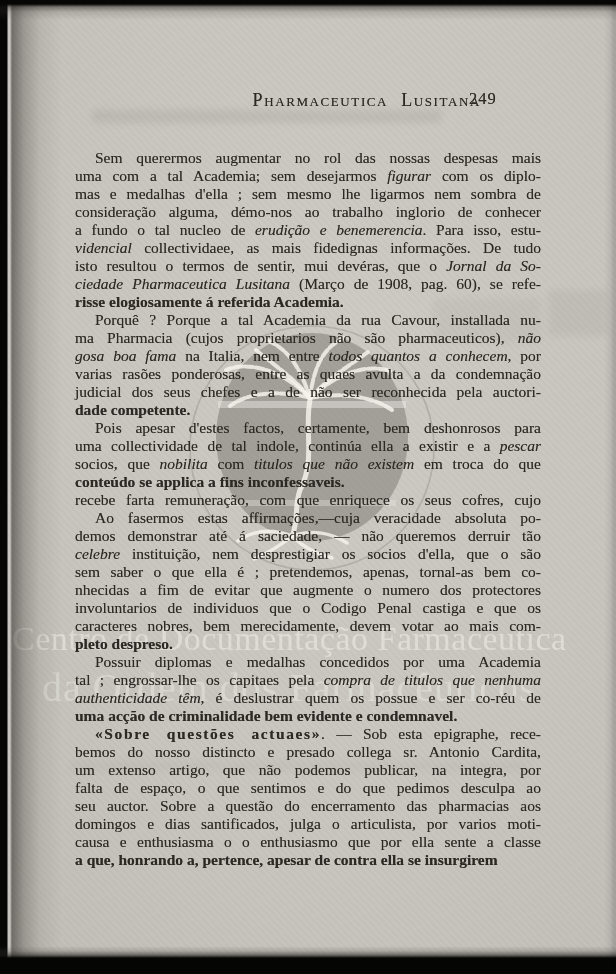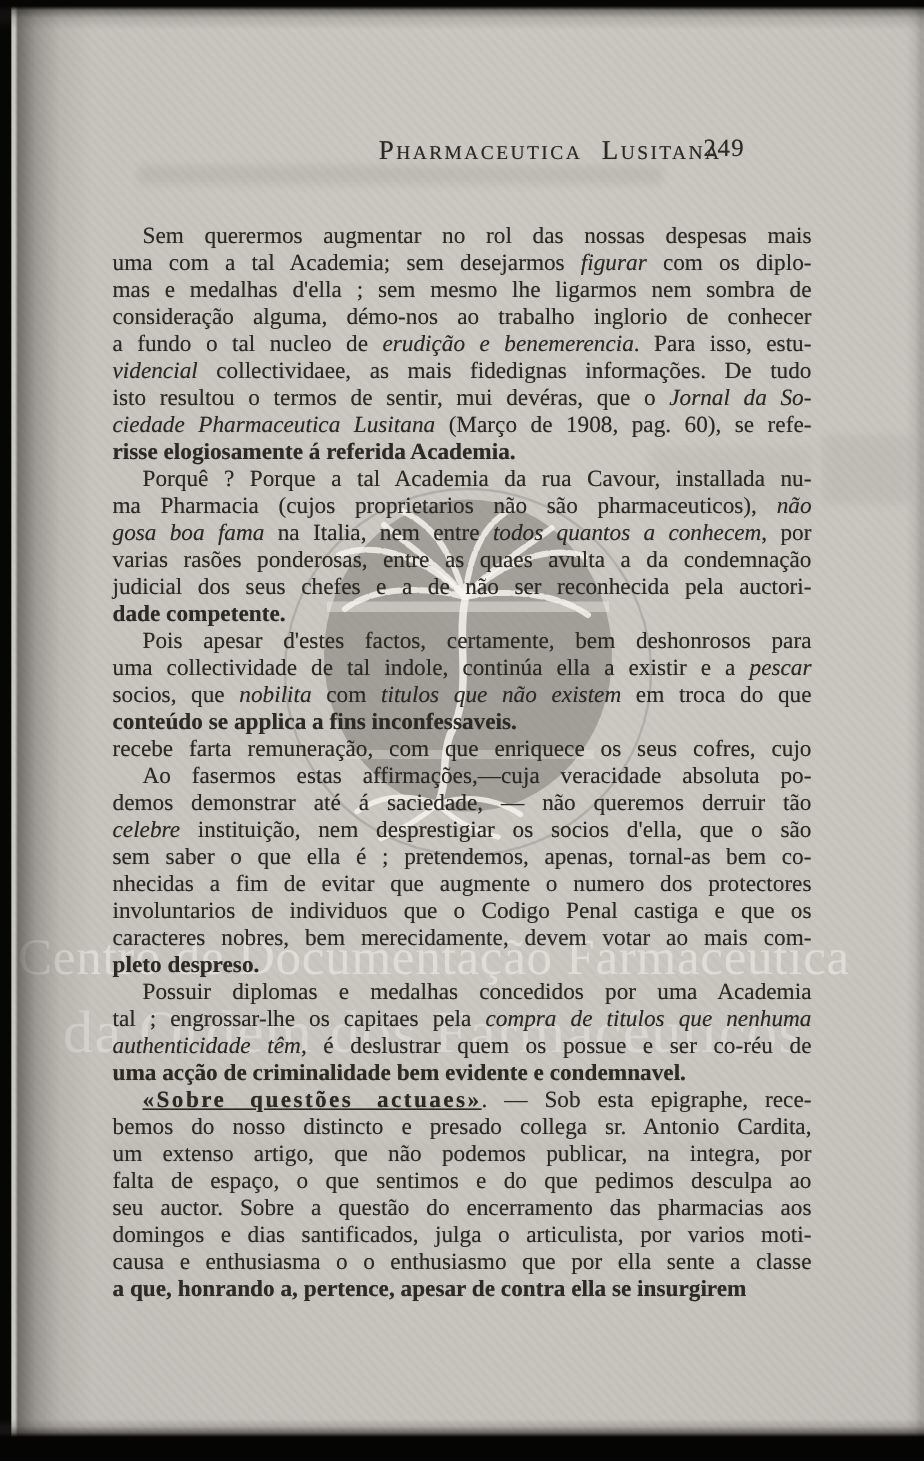--- a/index.html
+++ b/index.html
@@ -65,21 +65,21 @@
     font-size:15.5px;color:#2b2924;
     text-shadow:0 0 0.45px rgba(43,41,36,0.5);
   }
   .line{
     height:18px;line-height:18px;white-space:nowrap;
     text-align:justify;text-align-last:justify;
   }
   .line.first{text-indent:20px;}
   .line.last{text-align-last:left;font-weight:bold;}
   .line i{}
-  .line b{font-weight:bold;letter-spacing:1.6px;word-spacing:3px;text-decoration:underline;}
+  .line b{font-weight:bold;letter-spacing:1.6px;word-spacing:3px;}
   
   .wm-seal{position:absolute;left:150px;top:310px;z-index:5;pointer-events:none;}
   .wm-text1{
     position:absolute;left:12px;top:620px;width:604px;z-index:6;pointer-events:none;
     font-size:34px;letter-spacing:0.5px;color:rgba(236,234,228,0.62);
     white-space:nowrap;
   }
   .wm-text2{
     position:absolute;left:42px;top:664px;width:560px;z-index:6;pointer-events:none;
     font-size:40px;letter-spacing:1px;color:rgba(236,234,228,0.45);

